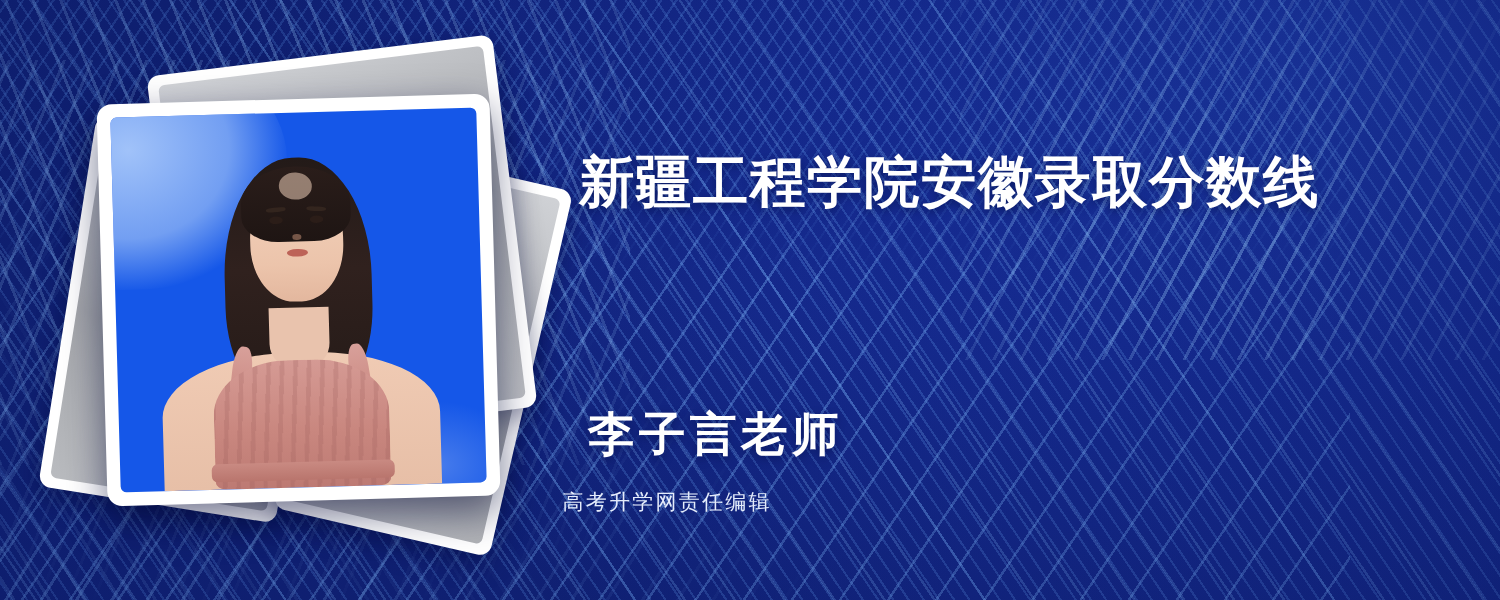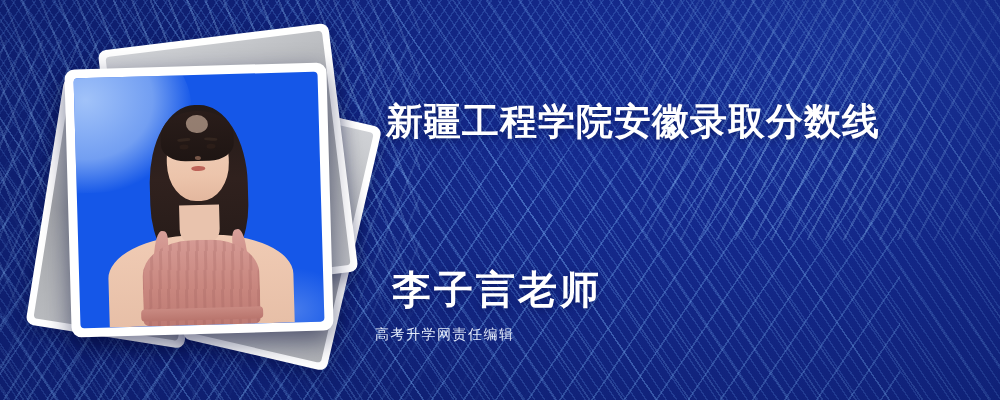--- a/index.html
+++ b/index.html
@@ -306,21 +306,21 @@
     font-size:37px;
     line-height:44px;
     font-weight:bold;
     color:#ffffff;
     letter-spacing:1px;
     white-space:nowrap;
     text-shadow:0 2px 6px rgba(4,14,70,.55);
   }
   .byline{
     position:absolute; left:10px; top:272px;
-    font-size:39px;
+    font-size:31px;
     line-height:36px;
     font-weight:bold;
     color:#ffffff;
     letter-spacing:3px;
     white-space:nowrap;
     text-shadow:0 2px 6px rgba(4,14,70,.5);
     text-align:right;
   }
   .role{
     position:absolute; left:-7px; top:320px;

